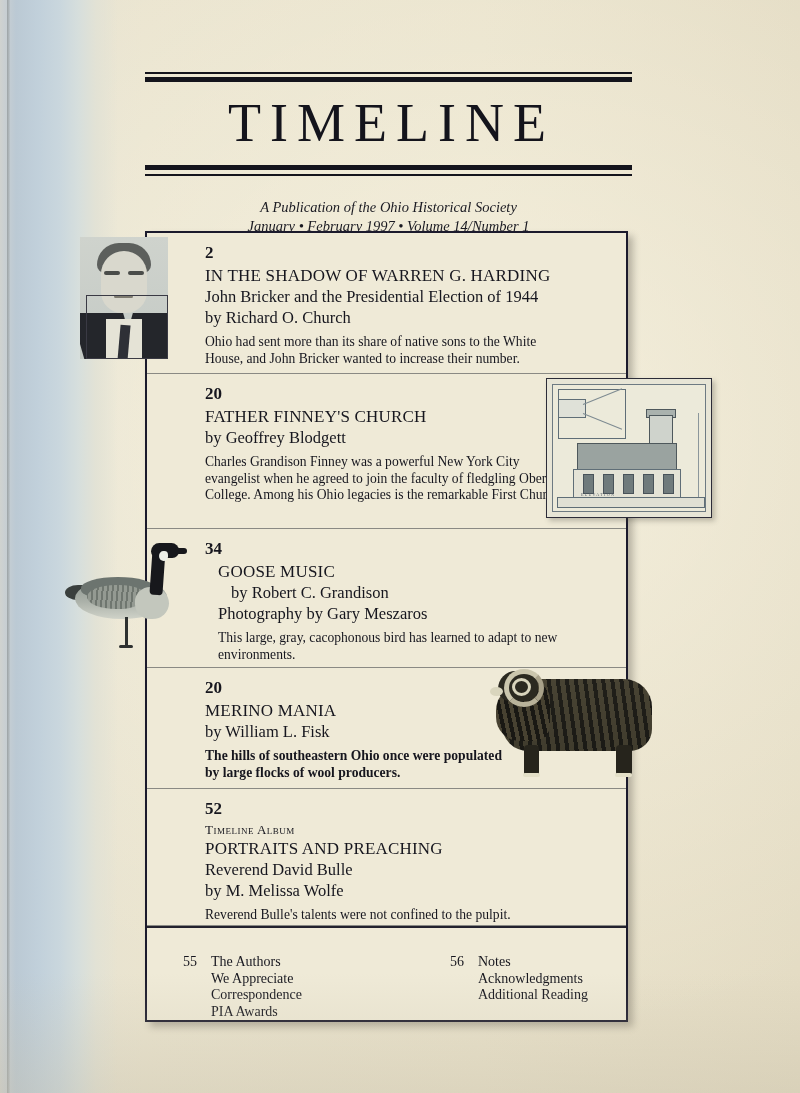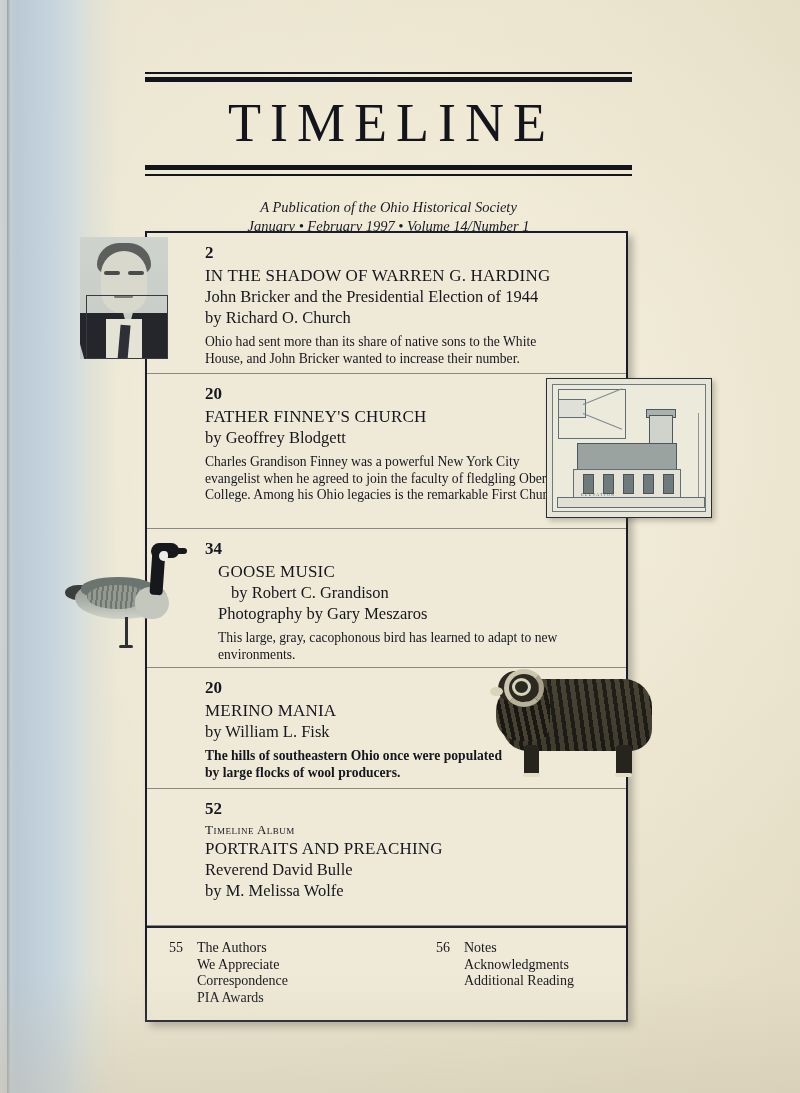--- a/index.html
+++ b/index.html
@@ -544,23 +544,24 @@
       <div class="byline">by William L. Fisk</div>
       <div class="blurb" style="max-width:310px;font-weight:bold;">The hills of southeastern Ohio once were populated by large flocks of wool producers.</div>
     </div>
 
     <div class="entry" style="height:137px;">
       <div class="pagenum">52</div>
       <div class="kicker">Timeline Album</div>
       <div class="headline">PORTRAITS AND PREACHING</div>
       <div class="subhead">Reverend David Bulle</div>
       <div class="byline">by M. Melissa Wolfe</div>
+      <div class="blurb" style="max-width:420px;">Reverend Bulle's talents were not confined to the pulpit.</div>
     </div>
 
-    <div class="entry departments" style="height:90px;padding:0;">
+    <div class="entry departments" style="height:90px;padding:14px;">
       <div class="dept-cols">
         <div class="dept-col">
           <div class="dept-num">55</div>
           <div class="dept-list">
             <div>The Authors</div>
             <div>We Appreciate</div>
             <div>Correspondence</div>
             <div>PIA Awards</div>
           </div>
         </div>

